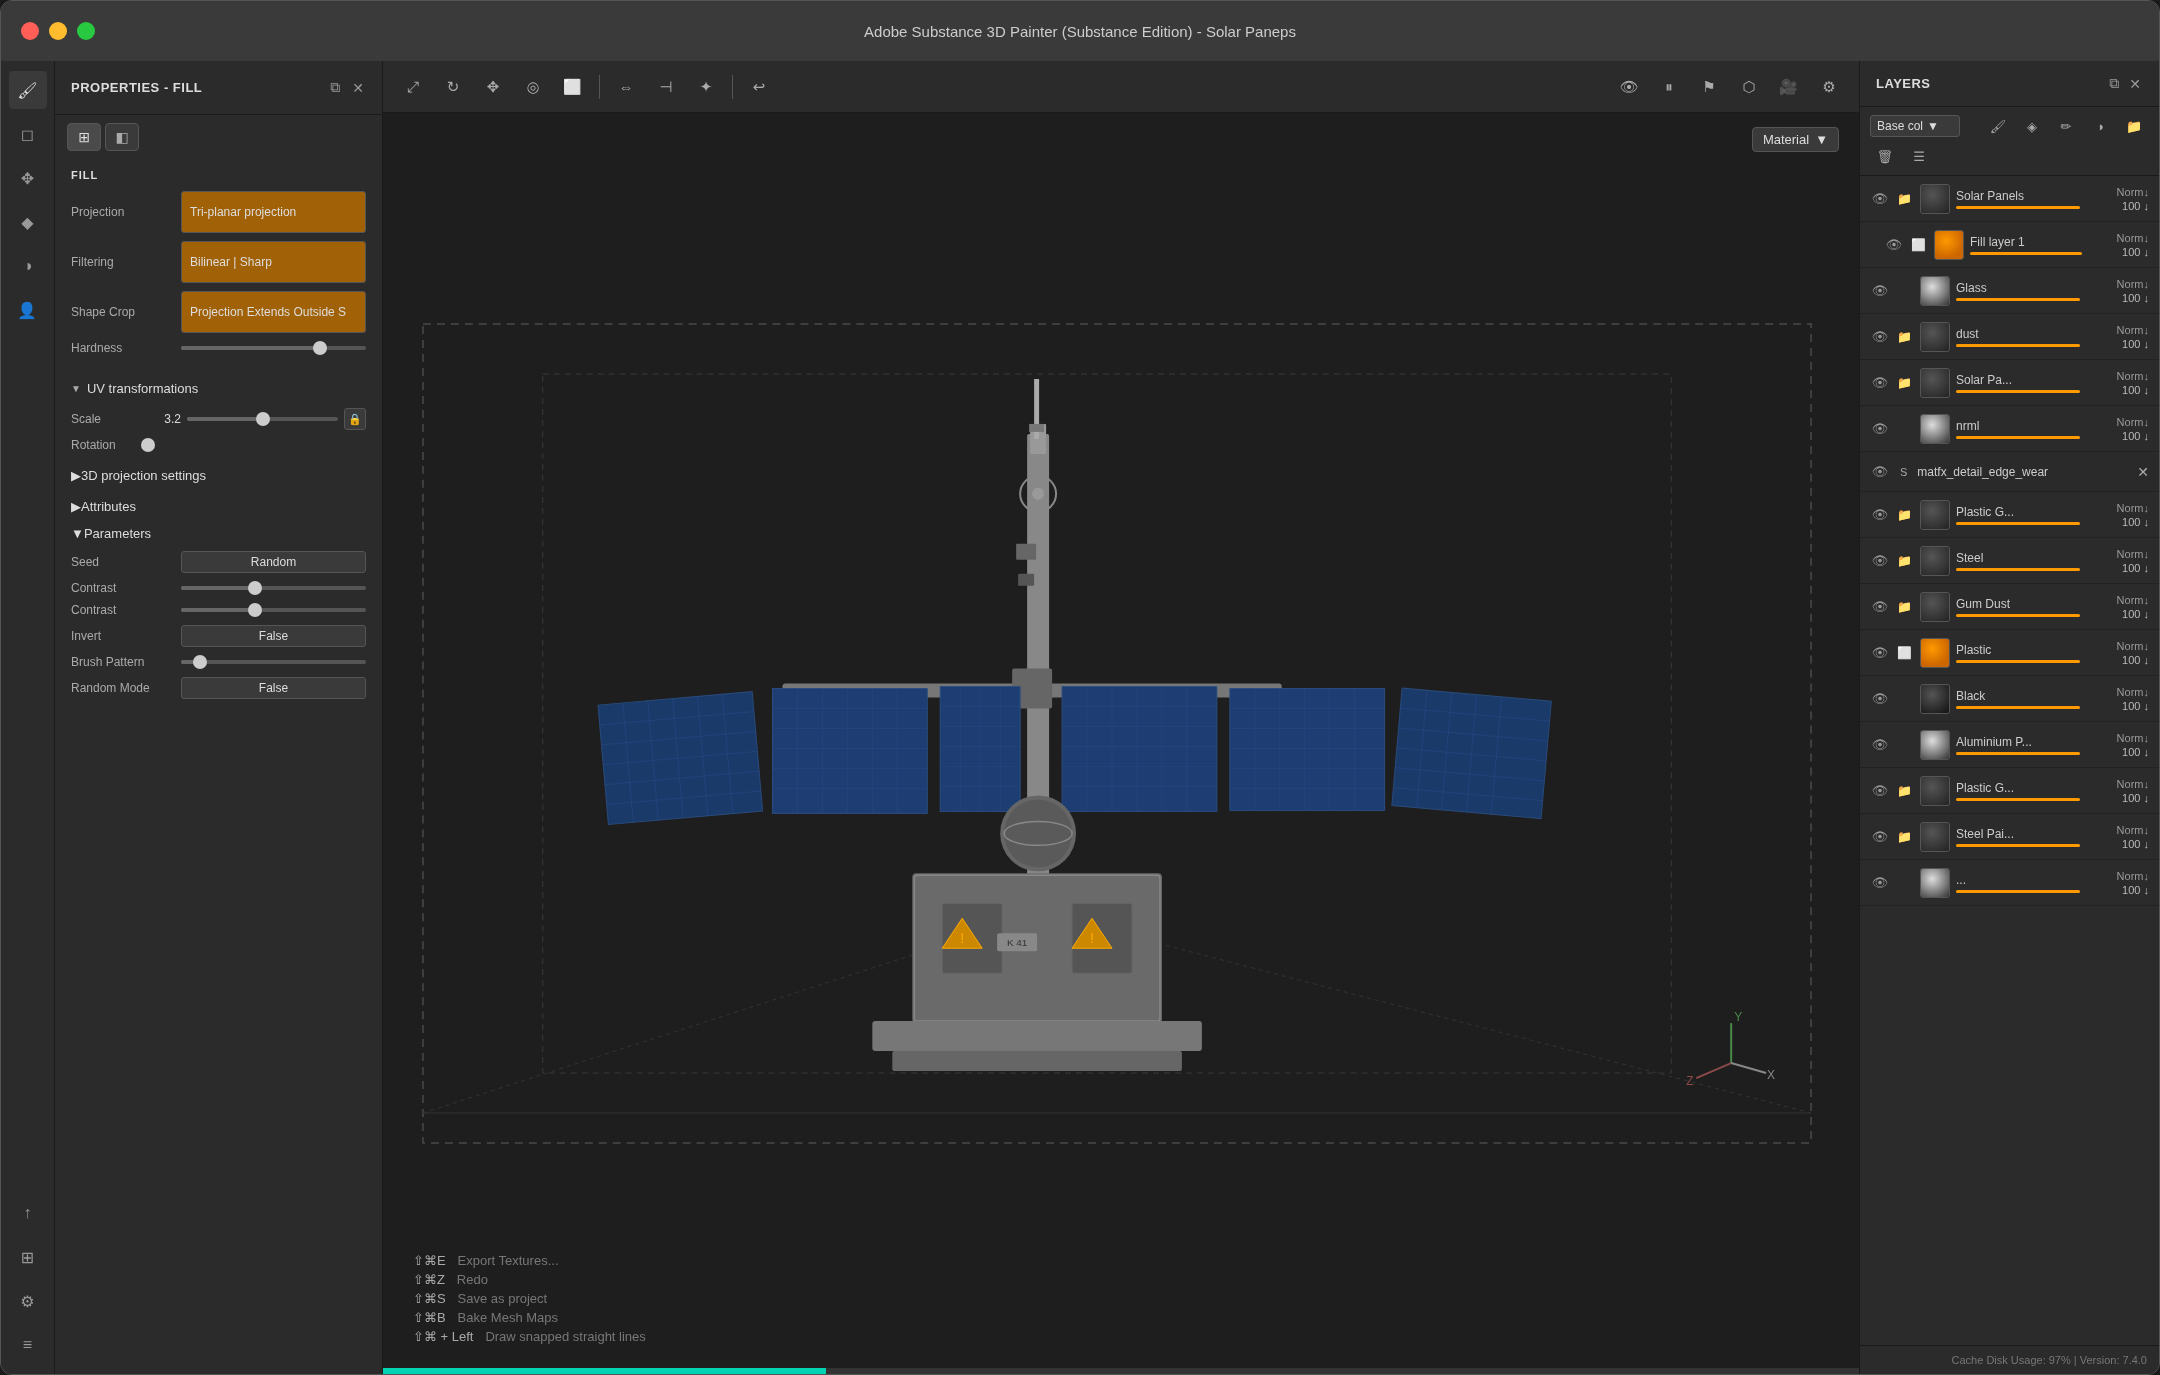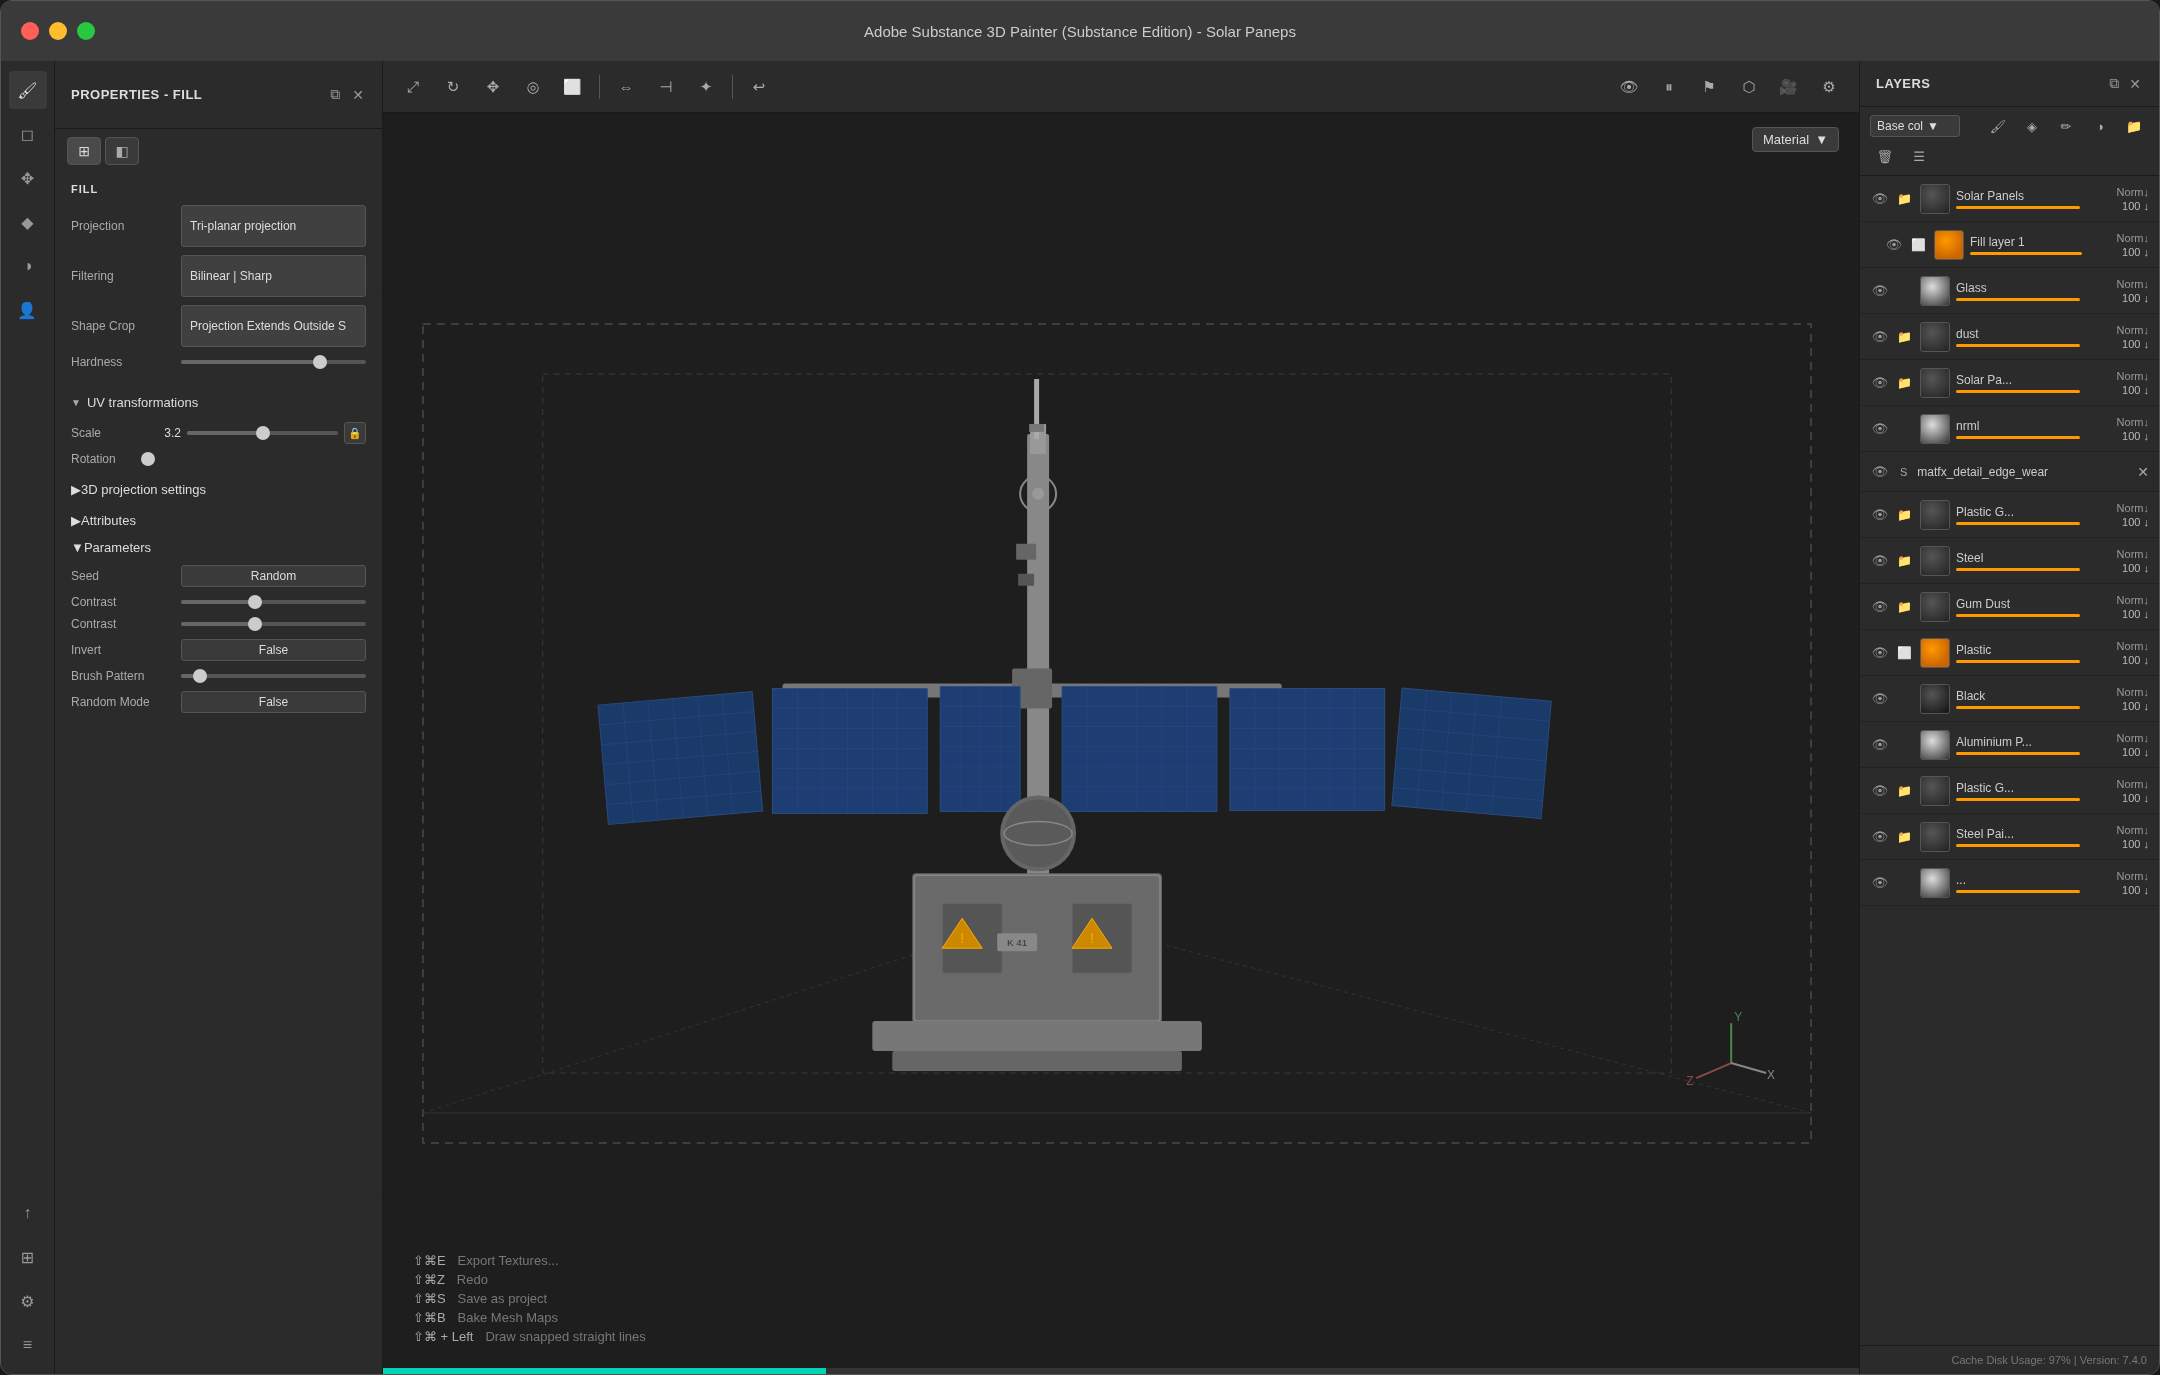--- a/index.html
+++ b/index.html
@@ -100,21 +100,21 @@
       border-right: 1px solid #1a1a1a;
       display: flex;
       flex-direction: column;
       flex-shrink: 0;
       overflow-y: auto;
     }
     .panel-header {
       display: flex;
       align-items: center;
       justify-content: space-between;
-      padding: 23px 16px;
+      padding: 16px 16px;
       border-bottom: 1px solid #1a1a1a;
       flex-shrink: 0;
       gap: 21px;
     }
     .panel-title {
       font-size: 13px;
       font-weight: 600;
       color: #ddd;
       letter-spacing: 0.5px;
     }
@@ -174,21 +174,21 @@
       min-height: 26px;
     }
     .prop-label {
       width: 110px;
       font-size: 12px;
       color: #aaa;
       flex-shrink: 0;
     }
     .prop-value {
       flex: 1;
-      background: #404040;
+      background: #a16207;
       border: 1px solid #555;
       border-radius: 3px;
       padding: 13px 8px;
       color: #ddd;
       font-size: 12px;
       white-space: nowrap;
       overflow: hidden;
       text-overflow: ellipsis;
     }
 

